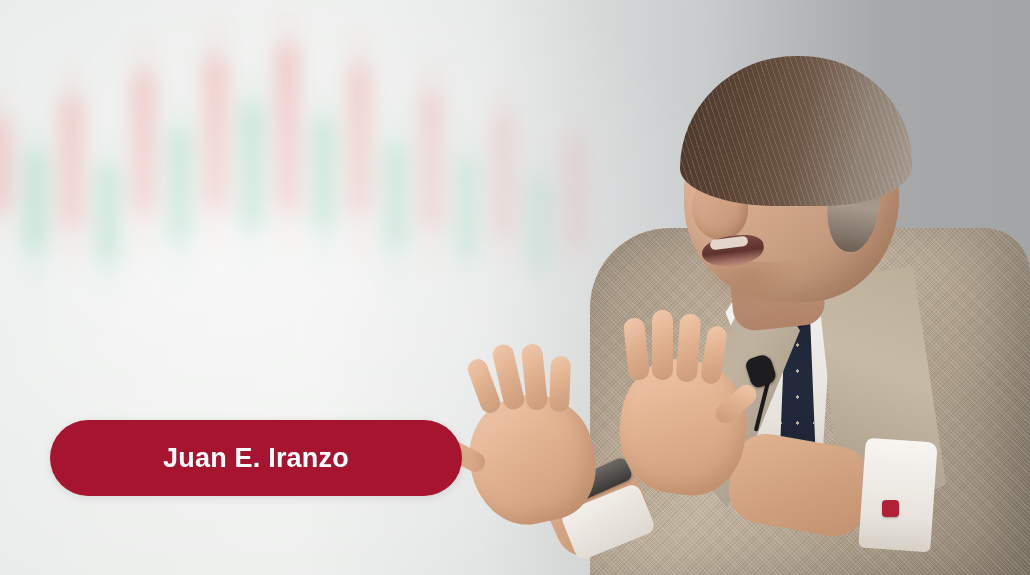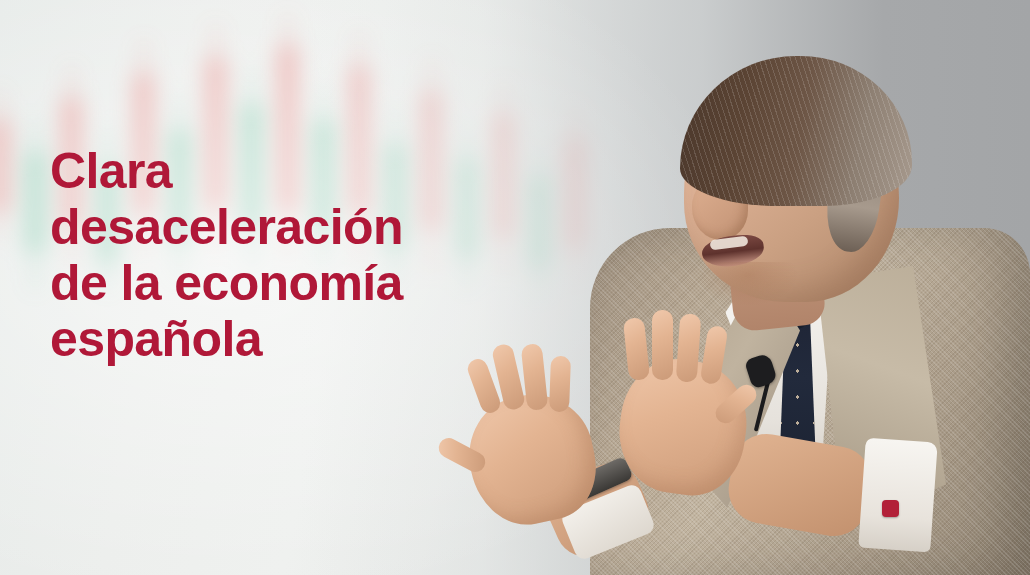--- a/index.html
+++ b/index.html
@@ -490,21 +490,18 @@
     <div class="hand fng" style="left:296px; top:380px; width:20px; height:48px; transform:rotate(48deg);"></div>
 
     <div class="hand palm-l"></div>
     <div class="hand fng" style="left:44px;  top:358px; width:20px; height:56px; transform:rotate(-20deg);"></div>
     <div class="hand fng" style="left:68px;  top:344px; width:21px; height:66px; transform:rotate(-13deg);"></div>
     <div class="hand fng" style="left:94px;  top:344px; width:21px; height:66px; transform:rotate(-6deg);"></div>
     <div class="hand fng" style="left:120px; top:356px; width:20px; height:56px; transform:rotate(2deg);"></div>
     <div class="hand fng" style="left:22px;  top:430px; width:20px; height:50px; transform:rotate(-62deg);"></div>
   </div>
 
-  <h1 class="headline">
-    <span class="hl">Clara</span>
-    <span class="hl">desaceleración</span>
-    <span class="hl">de la economía</span>
-    <span class="hl">española</span>
-  </h1>
-
+
+  <div class="name-pill">
+    <span>Juan E. Iranzo</span>
+  </div>
 
 </div>
 
 </body></html>

